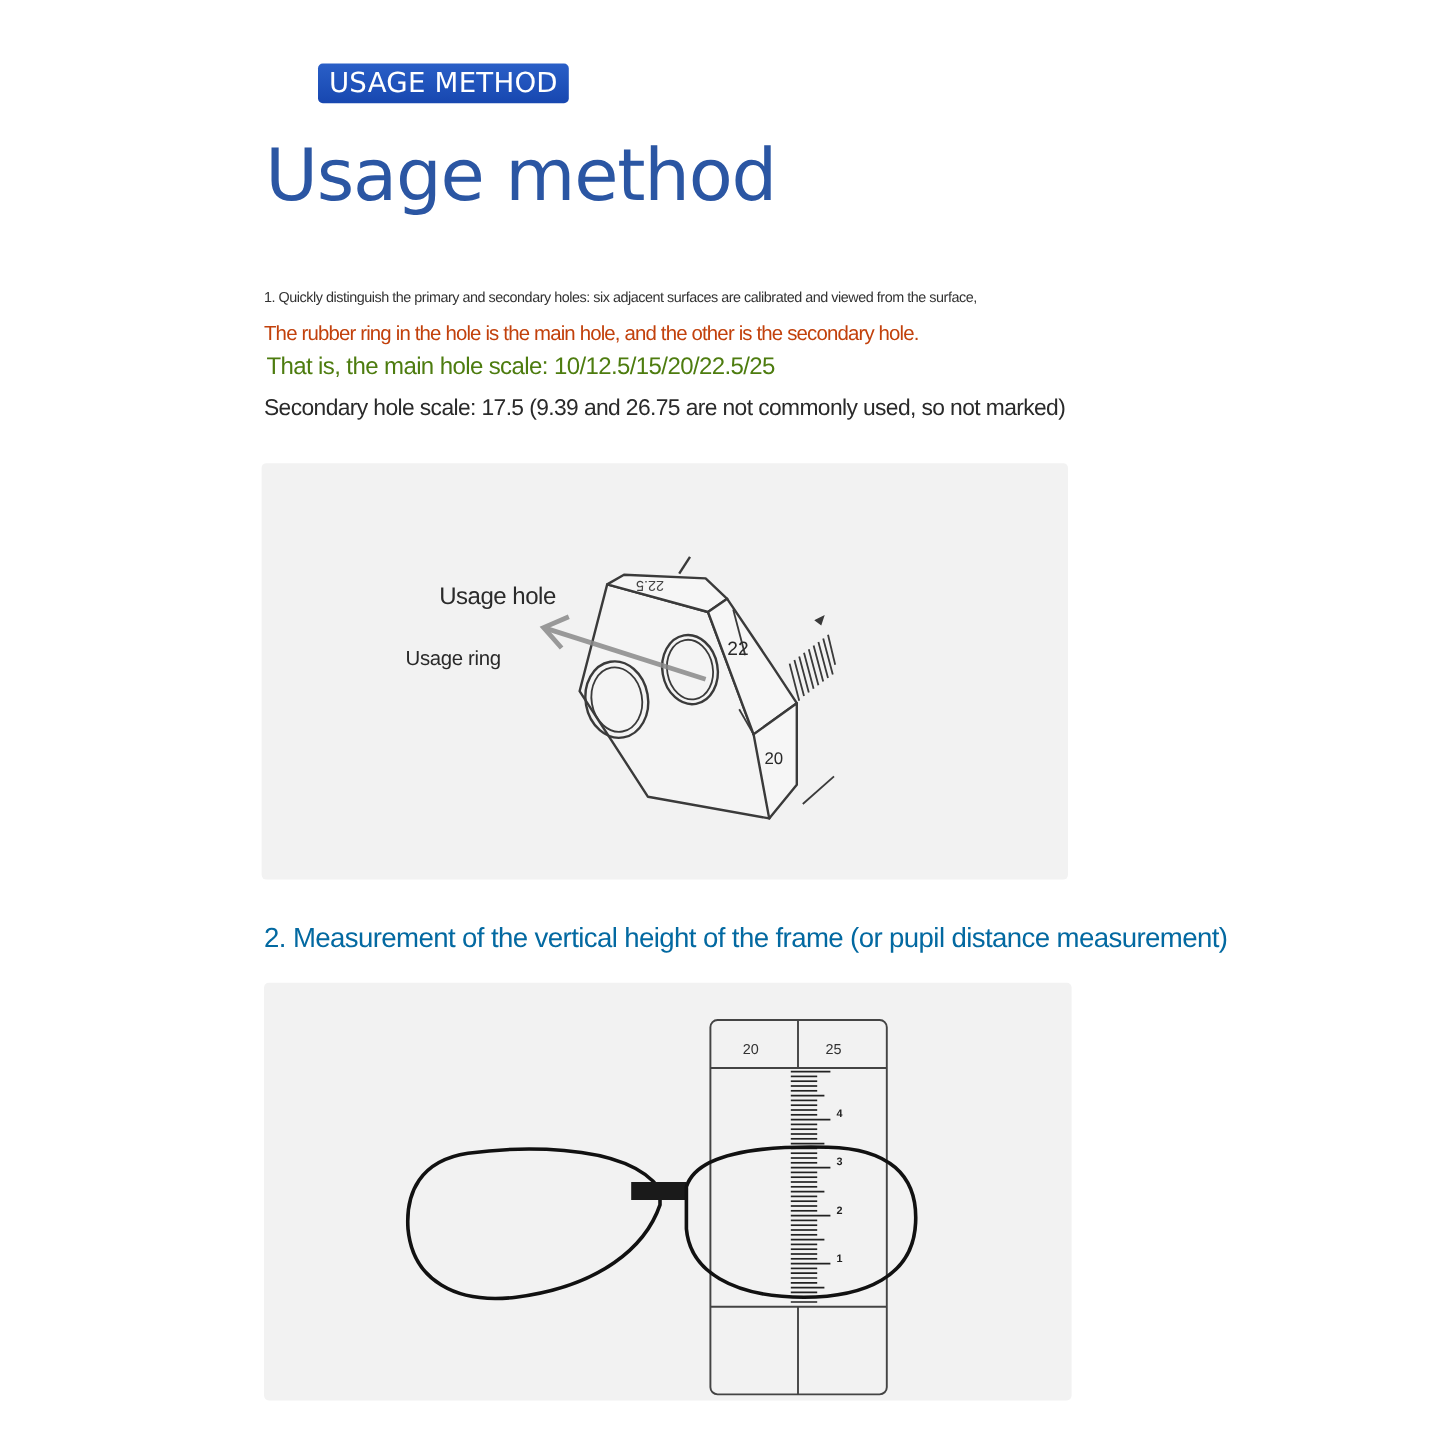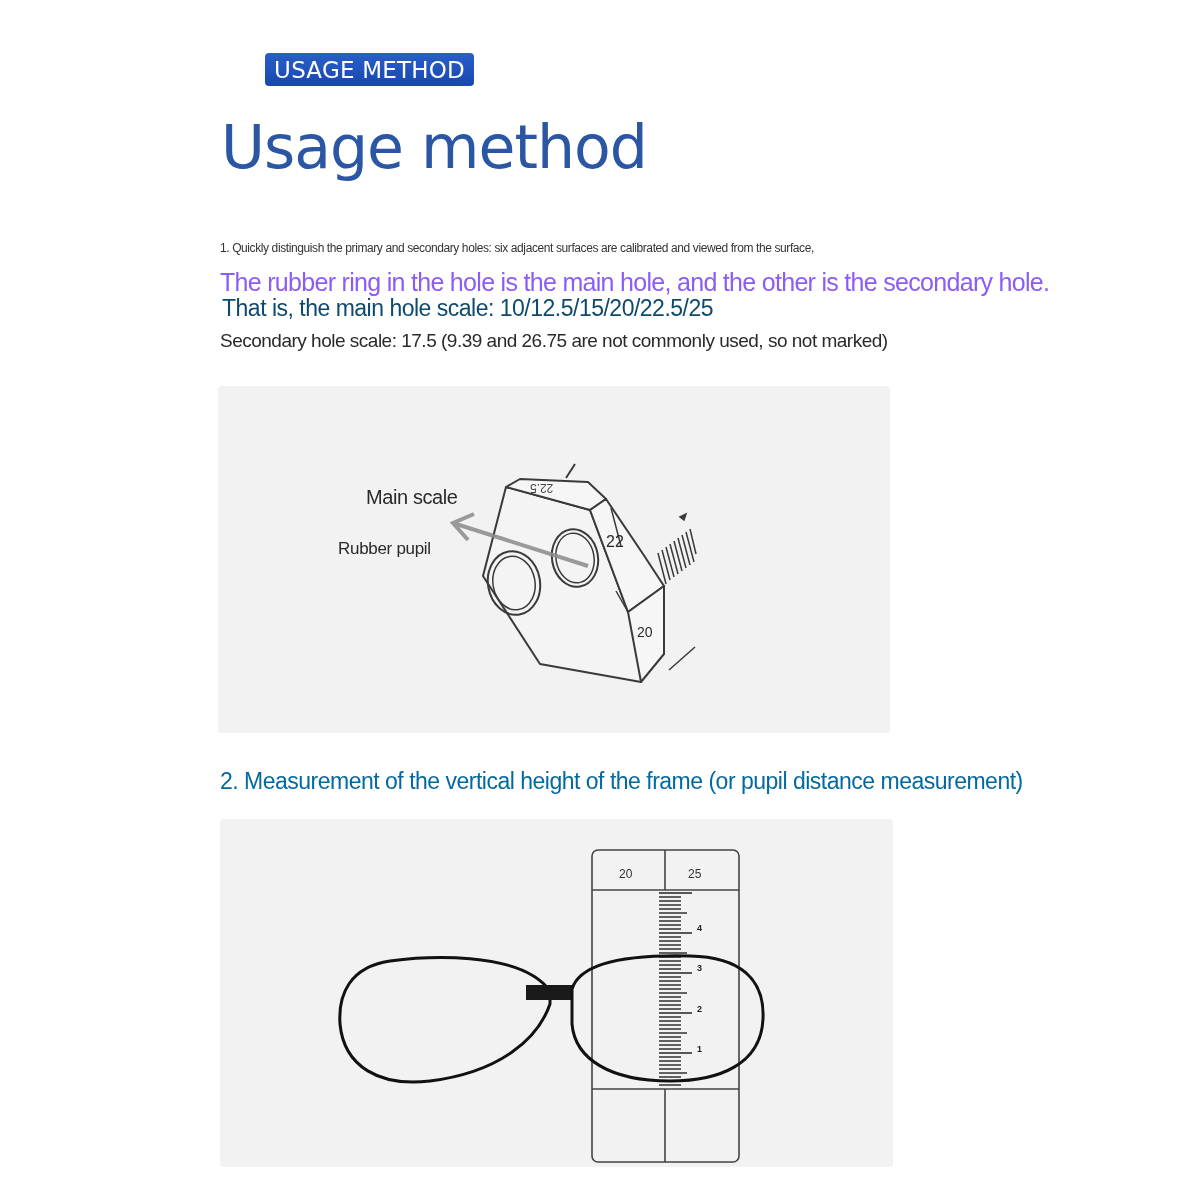--- a/index.html
+++ b/index.html
@@ -11,22 +11,22 @@
       background: linear-gradient(180deg, #2a5fc7 0%, #1747b0 100%);
       border-radius: 4px; color: #fff; font-size: 23px; letter-spacing: 0.2px;
       display: flex; align-items: center; justify-content: center;
       font-family: "DejaVu Sans", sans-serif; font-weight: normal;
     }
     .title {
       position: absolute; left: 221px; top: 112px; font-size: 60px; color: #2b56a3;
       font-family: "DejaVu Sans", sans-serif; letter-spacing: -1px;
     }
     .line-small { position: absolute; left: 220px; top: 241px; font-size: 12px; color: #333; letter-spacing: -0.4px; }
-    .line-1 { position: absolute; left: 220px; top: 268px; font-size: 25px; color: #8b5cf6; letter-spacing: -0.7px; }
-    .line-2 { position: absolute; left: 222px; top: 295px; font-size: 23px; color: #0c4a6e; letter-spacing: -0.5px; }
+    .line-1 { position: absolute; left: 220px; top: 268px; font-size: 17px; color: #c2410c; letter-spacing: -0.7px; }
+    .line-2 { position: absolute; left: 222px; top: 295px; font-size: 20px; color: #4d7c0f; letter-spacing: -0.5px; }
     .line-3 { position: absolute; left: 220px; top: 330px; font-size: 19px; color: #2a2a2a; letter-spacing: -0.5px; }
     .section-2 { position: absolute; left: 220px; top: 768px; font-size: 23px; color: #0369a1; letter-spacing: -0.5px; }
 
     .panel {
       position: absolute; background: #f2f2f2; border-radius: 4px;
     }
     .panel-1 { left: 218px; top: 386px; width: 672px; height: 347px; }
     .panel-2 { left: 220px; top: 819px; width: 673px; height: 348px; }
     .panel svg { position: absolute; left: 0; top: 0; }
 
@@ -88,22 +88,22 @@
       <line x1="468" y1="146" x2="476" y2="176"></line>
       <line x1="472" y1="143" x2="478" y2="168"></line>
       <path d="M 462 131 L 468 128 L 466 134 Z" fill="#3a3a3a"></path>
     </g>
 
     <g stroke="#8a8a8a" stroke-width="4" fill="none" opacity="0.85">
       <line x1="370" y1="180" x2="235" y2="137"></line>
       <polyline points="256,128 235,137 250,154"></polyline>
     </g>
   </svg>
-  <div class="lbl lbl-main">Main scale</div>
-  <div class="lbl lbl-rubber">Rubber pupil</div>
+  <div class="lbl lbl-main">Usage hole</div>
+  <div class="lbl lbl-rubber">Usage ring</div>
   <div class="lbl lbl-225">22.5</div>
   <div class="lbl lbl-22">22</div>
   <div class="lbl lbl-20">20</div>
 </div>
 
 <div class="section-2">2. Measurement of the vertical height of the frame (or pupil distance measurement)</div>
 
 <div class="panel panel-2">
   <svg width="673" height="348" viewBox="0 0 673 348">
 

